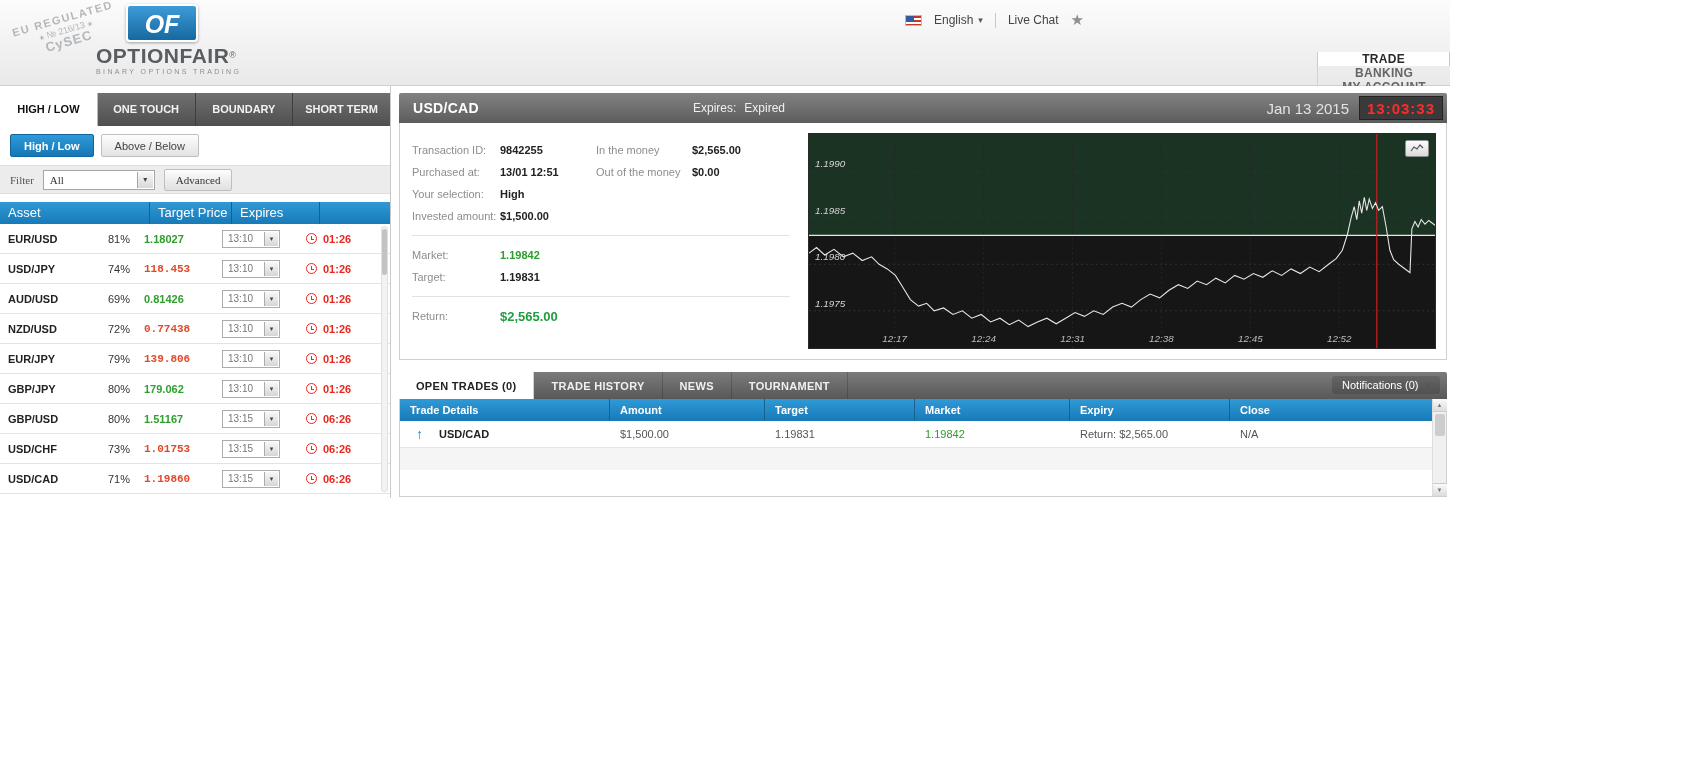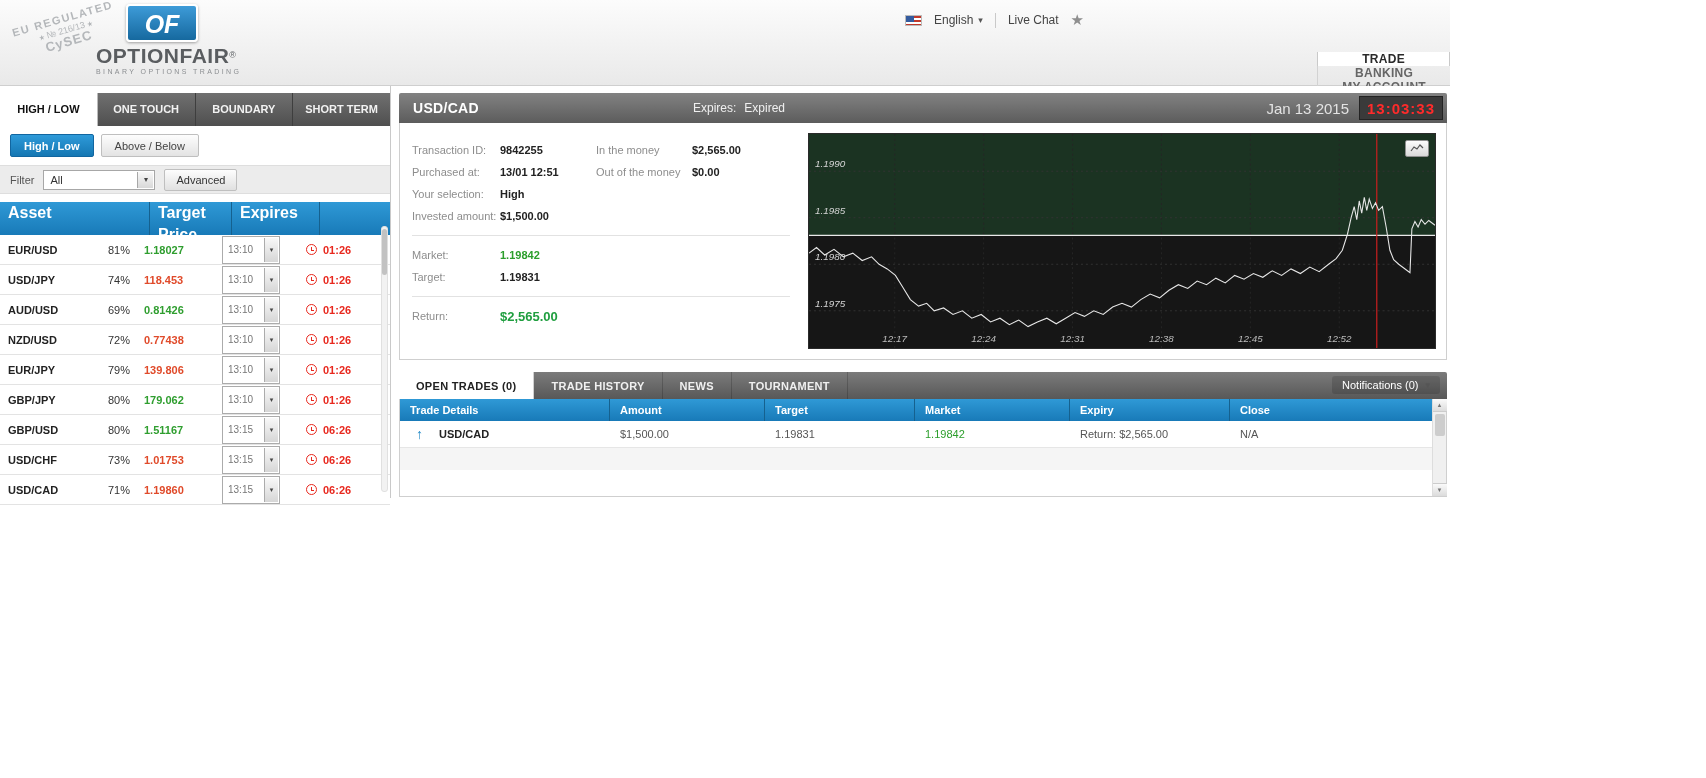--- a/index.html
+++ b/index.html
@@ -45,43 +45,43 @@
   .side-tabs{margin-top:7px;height:33px;display:flex;background:linear-gradient(#707070,#4f4f4f);}
   .side-tab{flex:1;color:#f2f2f2;font-size:11px;font-weight:bold;text-align:center;line-height:33px;
             border-right:1px solid #3e3e3e;cursor:pointer;white-space:nowrap;}
   .side-tab:last-child{border-right:none;}
   .side-tab.active{background:#fff;color:#111;border-right:1px solid #bbb;}
   .modes{padding:8px 10px;display:flex;gap:7px;}
   .mode{height:23px;padding:0 13px;font-size:11px;border:1px solid #bfbfbf;background:linear-gradient(#fdfdfd,#e3e3e3);
         color:#444;border-radius:2px;cursor:pointer;font-family:inherit;}
   .mode.active{background:linear-gradient(#2e9ad9,#1577b3);color:#fff;border-color:#1266a0;font-weight:bold;}
   .filter-bar{height:29px;background:#ececec;border-top:1px solid #dedede;border-bottom:1px solid #dedede;
-              display:flex;align-items:center;padding:0 10px;gap:9px;}
+              display:flex;align-items:center;padding:0 10px;gap:9px;font-family:Liberation Serif, serif;}
   .filter-label{color:#555;font-size:11px;}
   .select{width:112px;height:20px;background:#fff;border:1px solid #a7a7a7;display:flex;align-items:center;
           font-size:11px;color:#333;padding-left:6px;position:relative;cursor:pointer;}
   .ddb{position:absolute;right:1px;top:1px;bottom:1px;width:16px;background:linear-gradient(#f8f8f8,#d8d8d8);
        border-left:1px solid #a7a7a7;font-size:8px;color:#444;display:flex;align-items:center;justify-content:center;}
   .adv{height:22px;padding:0 11px;font-size:11px;border:1px solid #bfbfbf;background:linear-gradient(#fdfdfd,#e0e0e0);
        border-radius:2px;color:#333;cursor:pointer;font-family:inherit;}
-  .asset-head{margin-top:8px;height:33px;background:linear-gradient(#2f99d6,#187ab8);color:#fff;font-size:16px;
-              font-weight:bold;display:flex;align-items:center;}
+  .asset-head{margin-top:8px;height:22px;background:linear-gradient(#2f99d6,#187ab8);color:#fff;font-size:13px;
+              font-weight:normal;display:flex;align-items:center;}
   .ah1{width:150px;padding-left:8px;border-right:1px solid #15618f;height:100%;line-height:22px;}
   .ah2{width:82px;padding-left:8px;border-right:1px solid #15618f;height:100%;line-height:22px;}
   .ah3{width:88px;padding-left:8px;border-right:1px solid #15618f;height:100%;line-height:22px;}
   .ah4{flex:1;height:100%;}
   .asset-rows{height:274px;overflow:hidden;}
   .arow{height:30px;display:flex;align-items:center;border-bottom:1px solid #e3e3e3;font-size:11px;cursor:pointer;}
   .a-name{width:62px;padding-left:8px;font-weight:bold;color:#222;}
   .a-pct{width:68px;text-align:right;color:#333;}
   .a-price{width:82px;padding-left:14px;font-weight:bold;}
   .a-price.up{color:#2f9e2f;}
-  .a-price.down{color:#e04a2a;}
+  .a-price.down{color:#e04a2a;font-family:Liberation Mono, monospace;}
   .a-selwrap{width:88px;padding-left:10px;}
-  .mini-select{width:58px;height:28px;background:#fff;border:1px solid #ababab;display:flex;align-items:center;
+  .mini-select{width:58px;height:18px;background:#fff;border:1px solid #ababab;display:flex;align-items:center;
                font-size:10px;color:#777;position:relative;cursor:pointer;}
   .ms-val{padding-left:5px;}
   .ms-btn{position:absolute;right:1px;top:1px;bottom:1px;width:14px;background:linear-gradient(#f8f8f8,#d6d6d6);
           border-left:1px solid #ababab;font-size:7px;color:#444;display:flex;align-items:center;justify-content:center;}
   .a-cd{flex:1;display:flex;align-items:center;gap:6px;color:#e8281e;font-weight:bold;padding-left:6px;}
   .clock-icon{width:11px;height:11px;border:1px solid #e8281e;border-radius:50%;position:relative;display:inline-block;}
   .clock-icon::before{content:"";position:absolute;left:4px;top:2px;width:1px;height:4px;background:#e8281e;}
   .clock-icon::after{content:"";position:absolute;left:4px;top:5px;width:3px;height:1px;background:#e8281e;}
   .side-scroll{position:absolute;right:2px;top:140px;width:7px;height:266px;background:#f2f2f2;border:1px solid #e0e0e0;border-radius:3px;}
   .side-thumb{width:5px;height:46px;margin:2px auto 0;background:#c2c2c2;border-radius:3px;}

